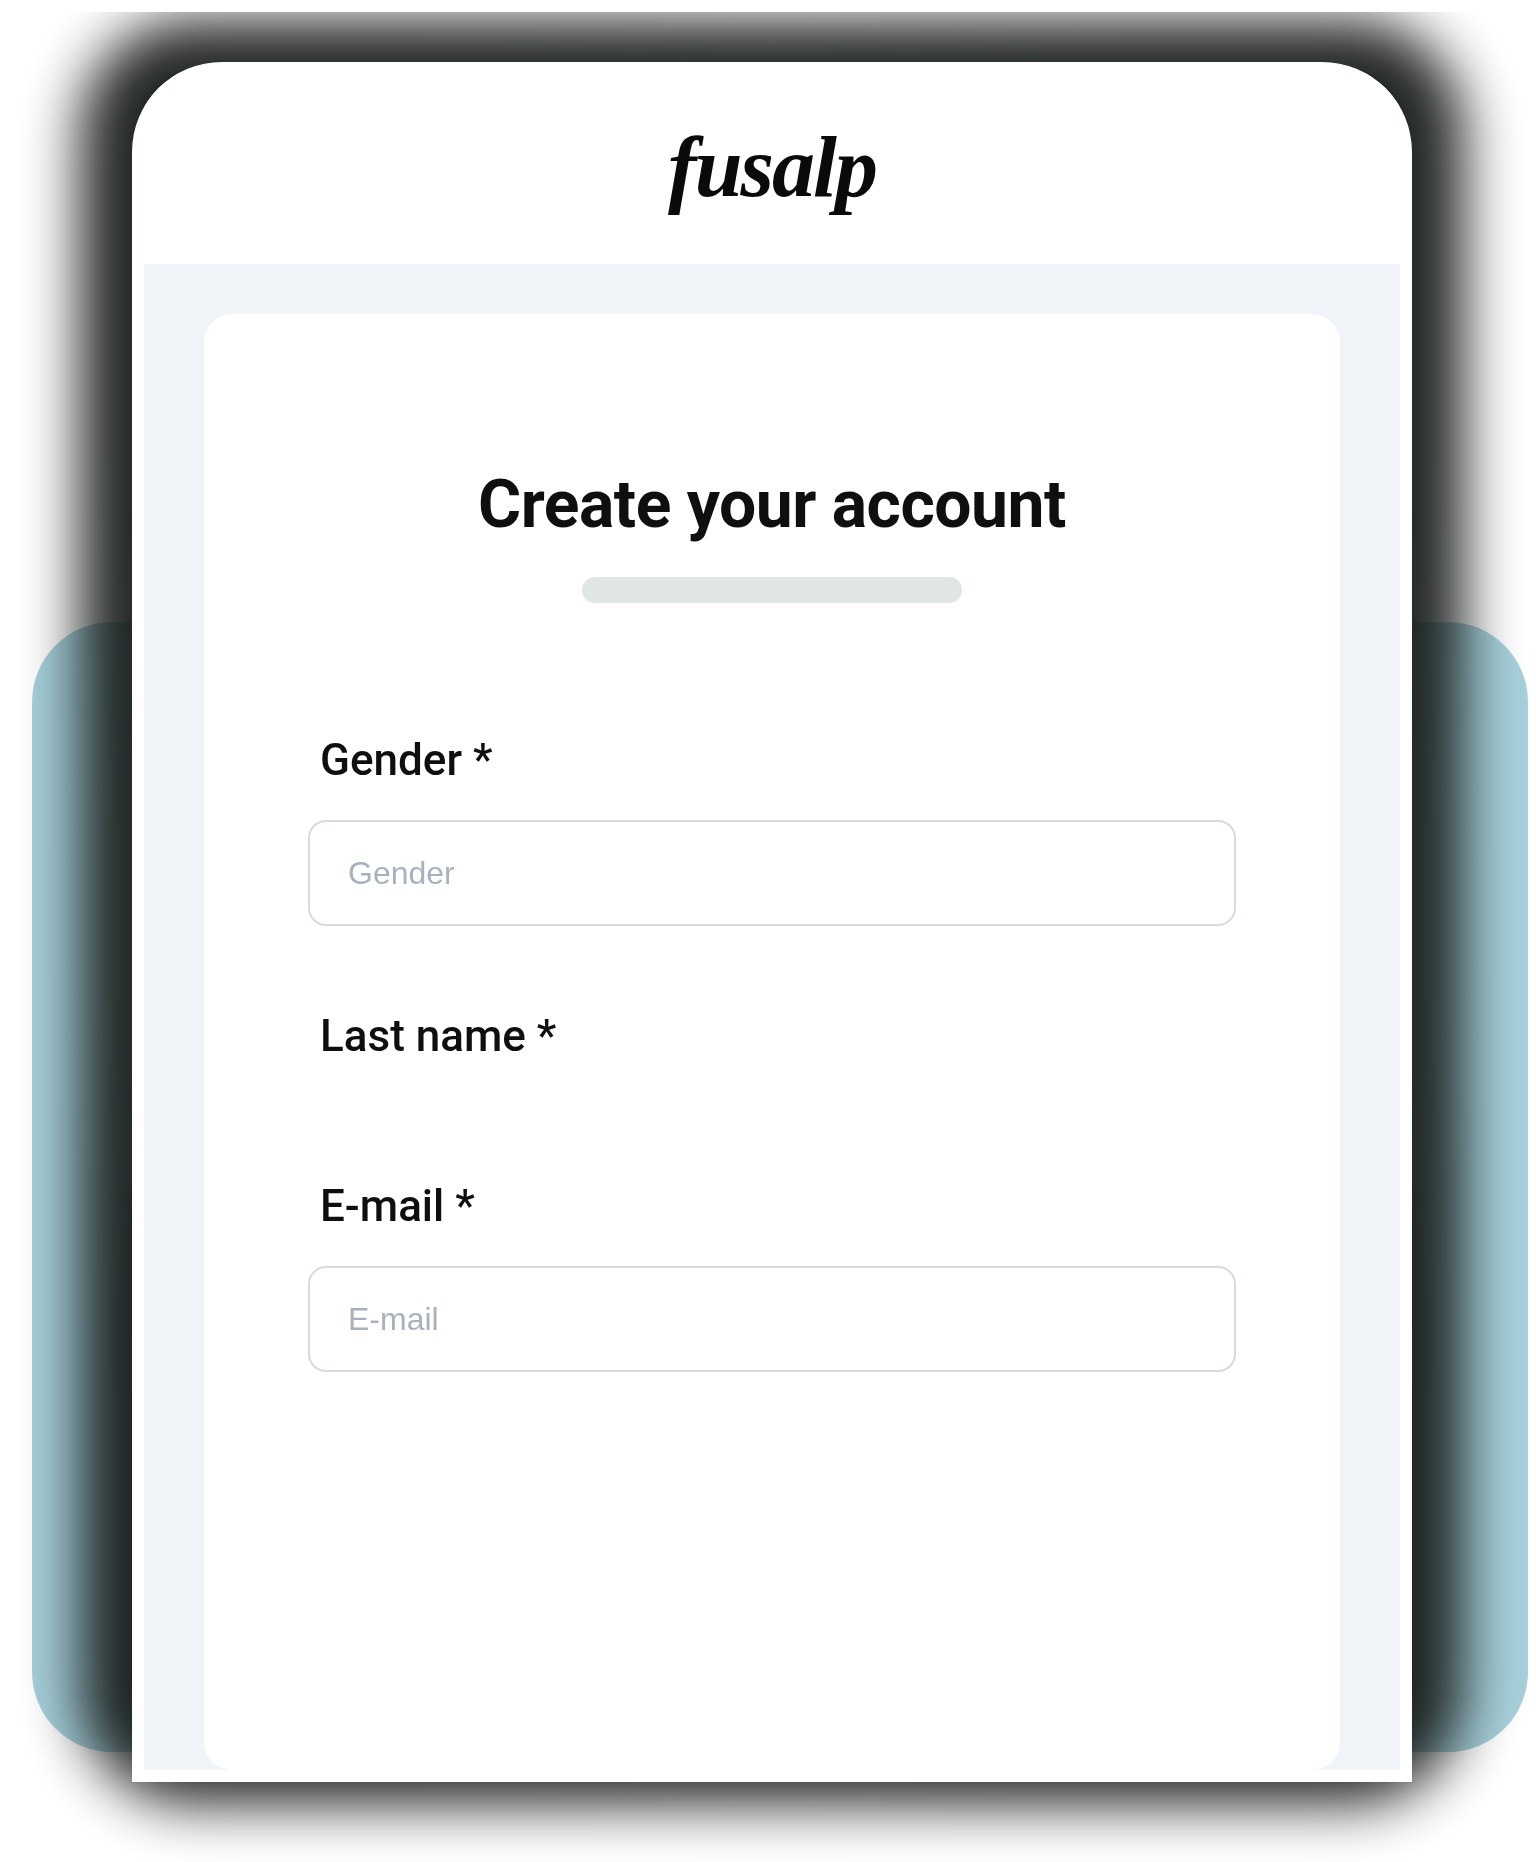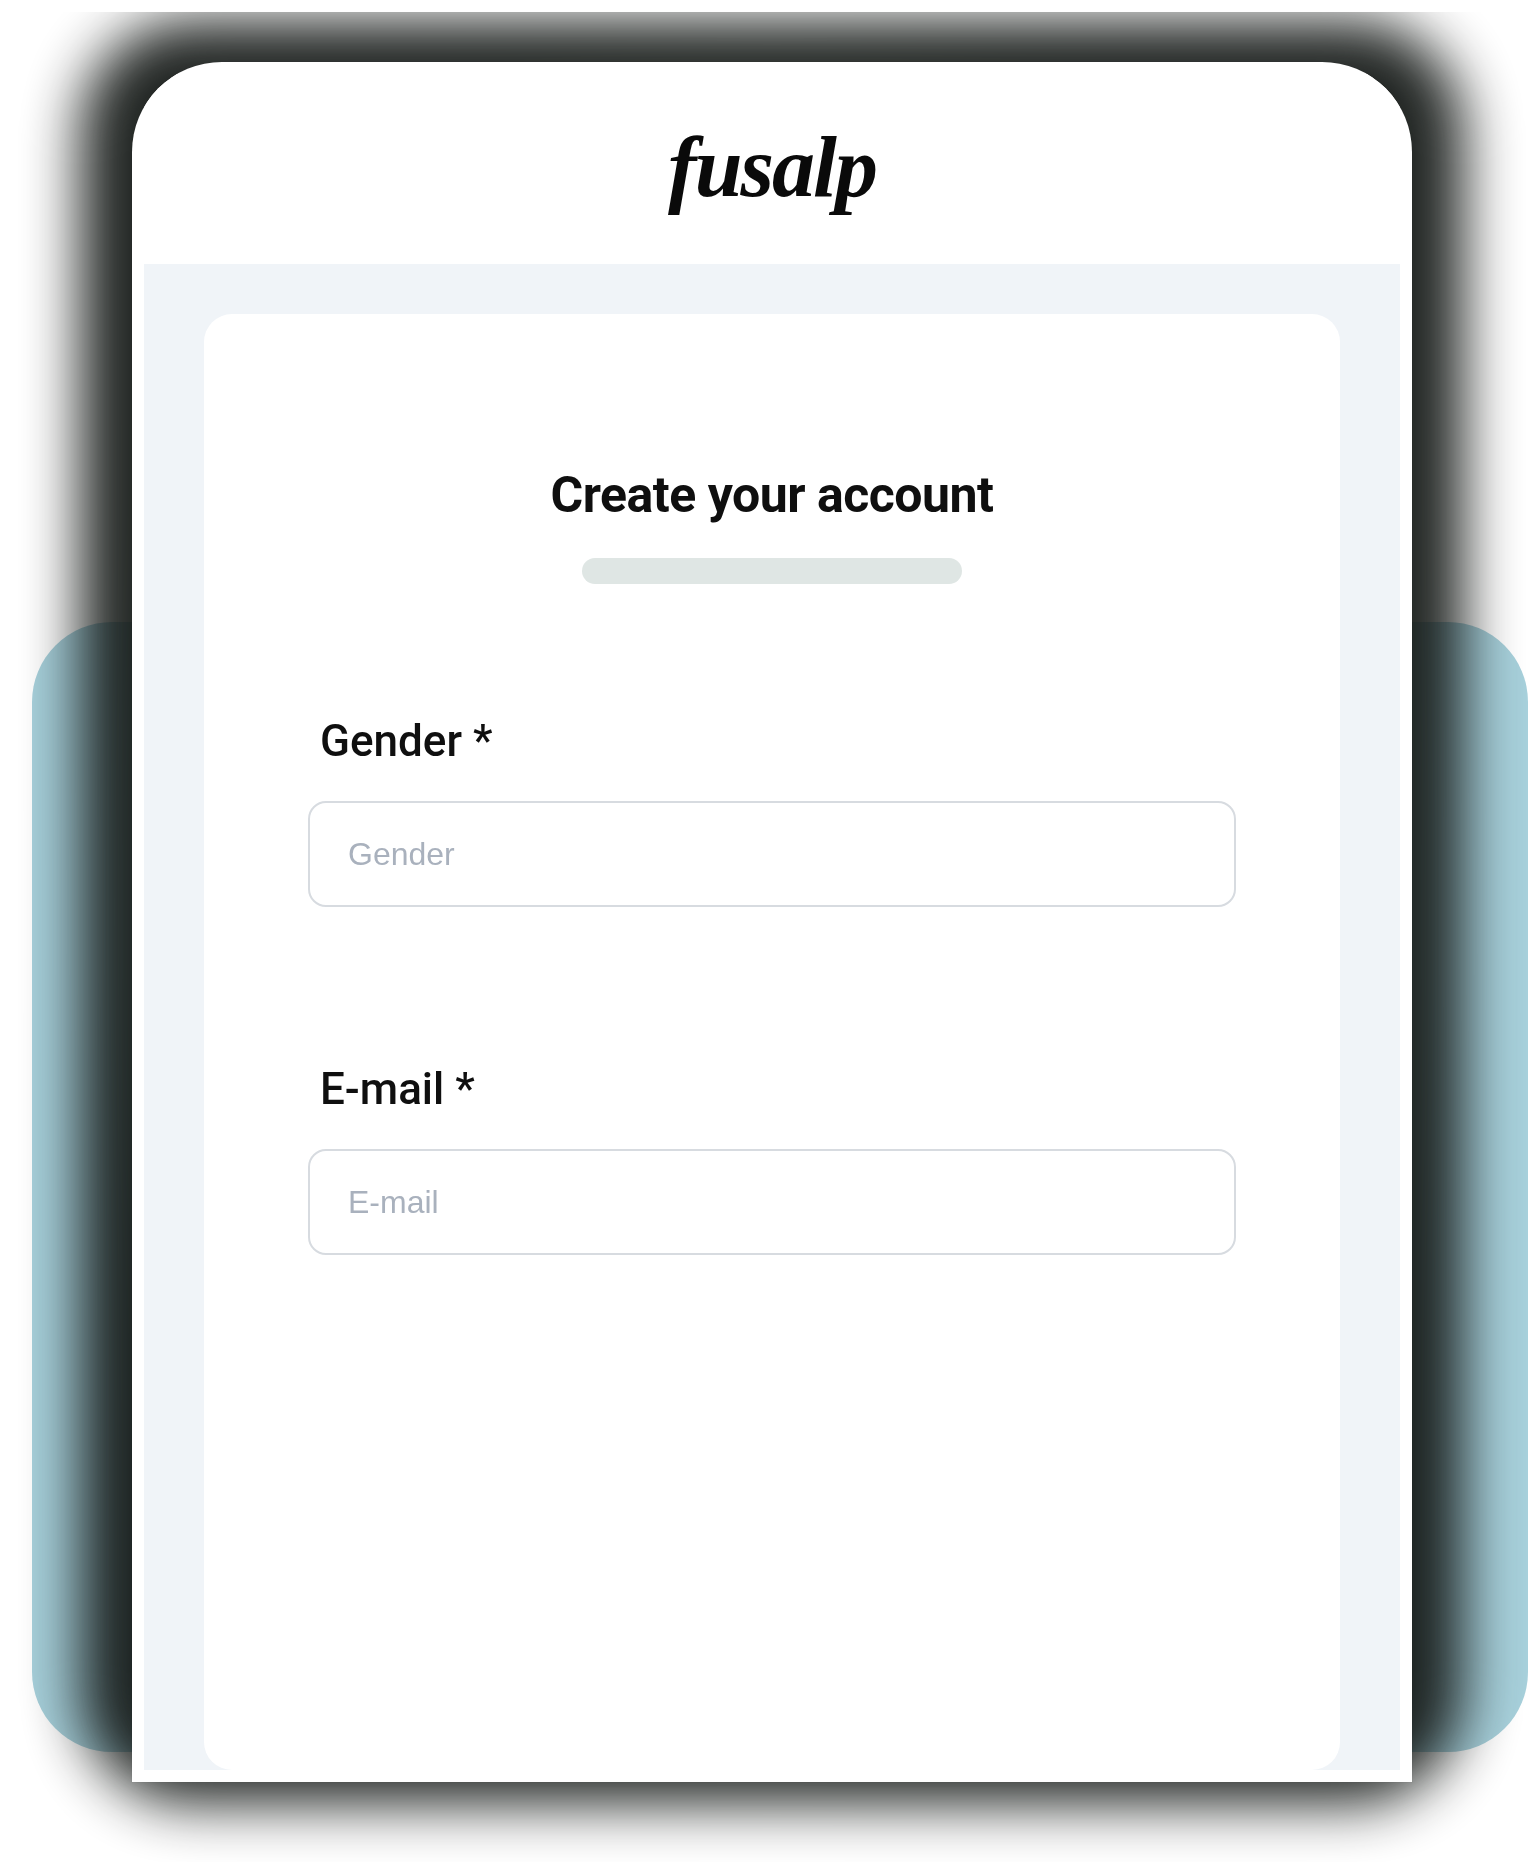--- a/index.html
+++ b/index.html
@@ -84,21 +84,21 @@
   .form-card {
     background: #ffffff;
     border-radius: 28px;
     width: 100%;
     height: 100%;
     padding: 140px 80px 0 80px;
   }
 
   .form-title {
     text-align: center;
-    font-size: 50px;
+    font-size: 66px;
     font-weight: 700;
     color: #0f0f0f;
     letter-spacing: -0.5px;
   }
   .title-underline {
     width: 380px;
     height: 26px;
     background: #dfe6e4;
     border-radius: 14px;
     margin: 22px auto 0 auto;
@@ -152,20 +152,21 @@
 
       <div class="fields">
 
         <div class="field">
           <label class="field-label">Gender *</label>
           <input class="field-input" type="text" placeholder="Gender" style="">
         </div>
 
 
         <div class="field">
+          <label class="field-label">Last name *</label>
         </div>
 
         <div class="field">
           <label class="field-label">E-mail *</label>
           <input class="field-input" type="email" placeholder="E-mail" style="">
         </div>
 
       </div>
     </div>
   </div>

